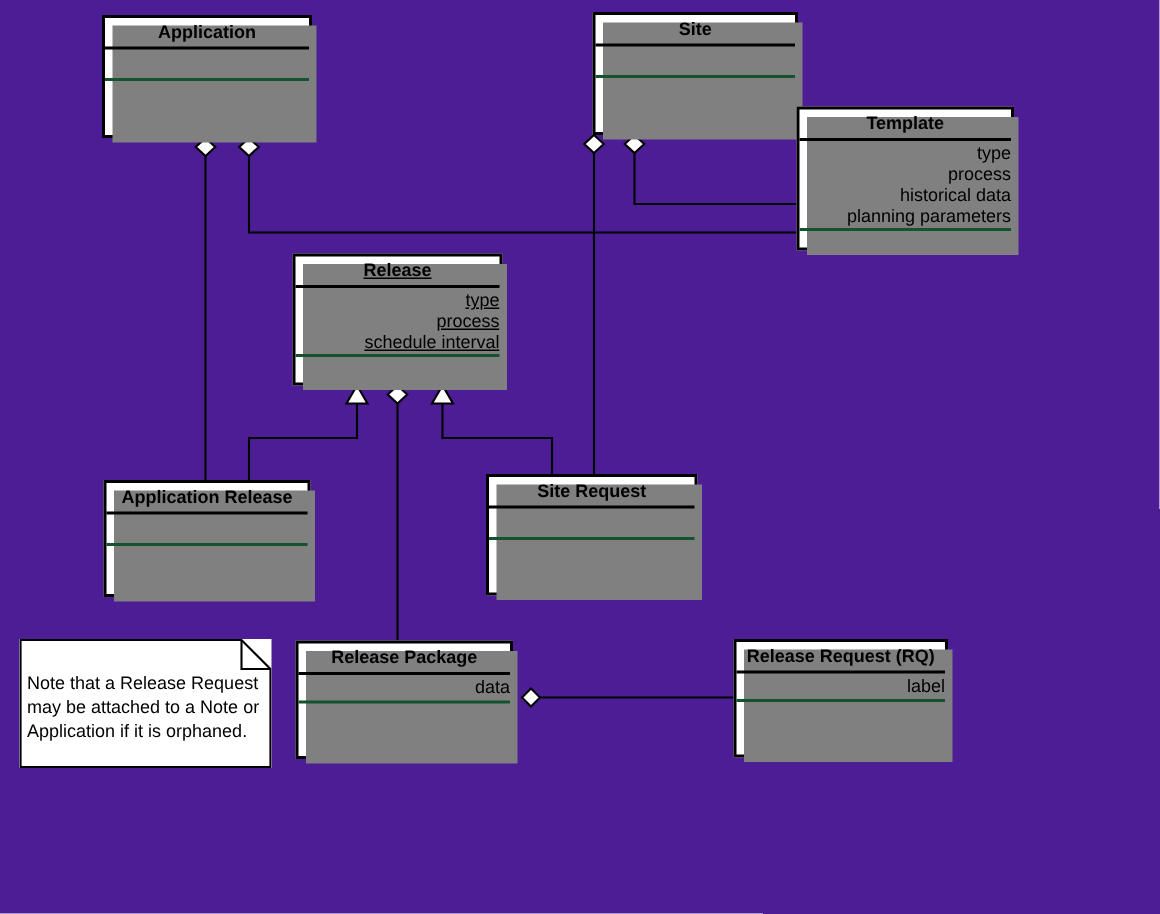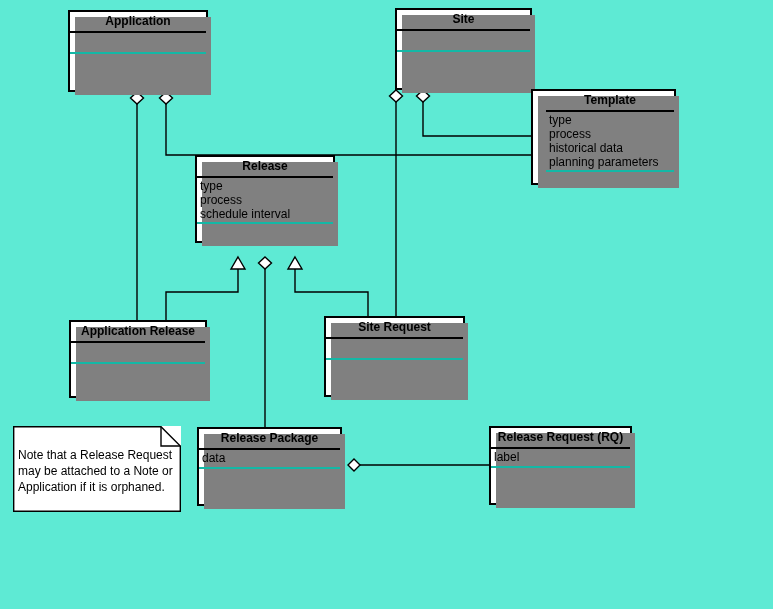--- a/index.html
+++ b/index.html
@@ -7,21 +7,21 @@
     padding: 0;
     background: #ffffff;
   }
   body {
     font-family: "Liberation Sans", sans-serif;
   }
   #canvas {
     position: relative;
     width: 773px;
     height: 609px;
-    background: #5eead4;
+    background: #4c1d95;
     overflow: hidden;
   }
   #edge-layer {
     position: absolute;
     left: 0;
     top: 0;
     width: 773px;
     height: 609px;
   }
   
@@ -49,23 +49,24 @@
     text-align: center;
     font-size: 12px;
     font-weight: bold;
     color: #000000;
     border-bottom: 2px solid #000000;
     white-space: nowrap;
     overflow: hidden;
   }
   .cls-attrs {
     box-sizing: border-box;
-    border-bottom: 2px solid #14b8a6;
+    border-bottom: 2px solid #14532d;
     padding: 1px 0 2px 3px;
     overflow: hidden;
+    text-align: right;
   }
   .cls-attrs .attr {
     font-size: 12px;
     line-height: 14px;
     color: #000000;
     white-space: nowrap;
   }
   .cls-ops {
     box-sizing: border-box;
     overflow: hidden;
@@ -148,32 +149,32 @@
     <div class="cls-attrs" style="height:21px;"></div>
     <div class="cls-ops" style="height:36px;"></div>
   </div>
 
   <div class="uml-class" style="left:355px; top:8px; width:137px; height:82px;margin-left:40px;">
     <div class="cls-title">Site</div>
     <div class="cls-attrs" style="height:21px;"></div>
     <div class="cls-ops" style="height:36px;"></div>
   </div>
 
-  <div class="uml-class" style="left:531px; top:89px; width:145px; height:96px;padding-left:13px;">
+  <div class="uml-class" style="left:531px; top:71px; width:145px; height:96px;">
     <div class="cls-title">Template</div>
     <div class="cls-attrs" style="height:60px;">
       <div class="attr">type</div>
       <div class="attr">process</div>
       <div class="attr">historical data</div>
       <div class="attr">planning parameters</div>
     </div>
     <div class="cls-ops" style="height:11px;"></div>
   </div>
 
-  <div class="uml-class" style="left:195px; top:155px; width:140px; height:88px;">
+  <div class="uml-class" style="left:195px; top:169px; width:140px; height:88px;text-decoration:underline;">
     <div class="cls-title">Release</div>
     <div class="cls-attrs" style="height:46px;">
       <div class="attr">type</div>
       <div class="attr">process</div>
       <div class="attr">schedule interval</div>
     </div>
     <div class="cls-ops" style="height:17px;"></div>
   </div>
 
   <div class="uml-class" style="left:69px; top:320px; width:138px; height:78px;">

